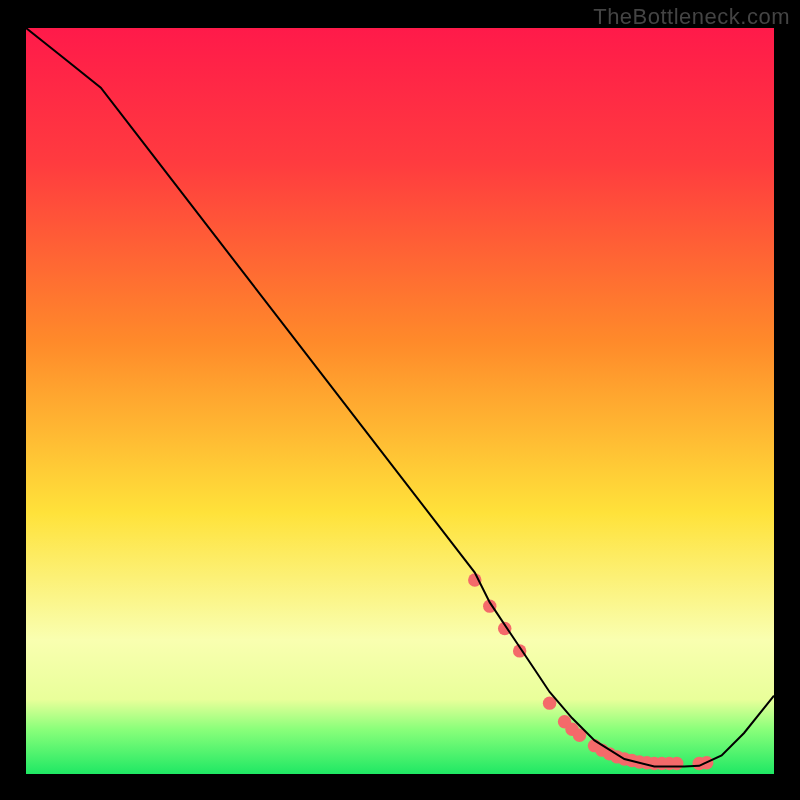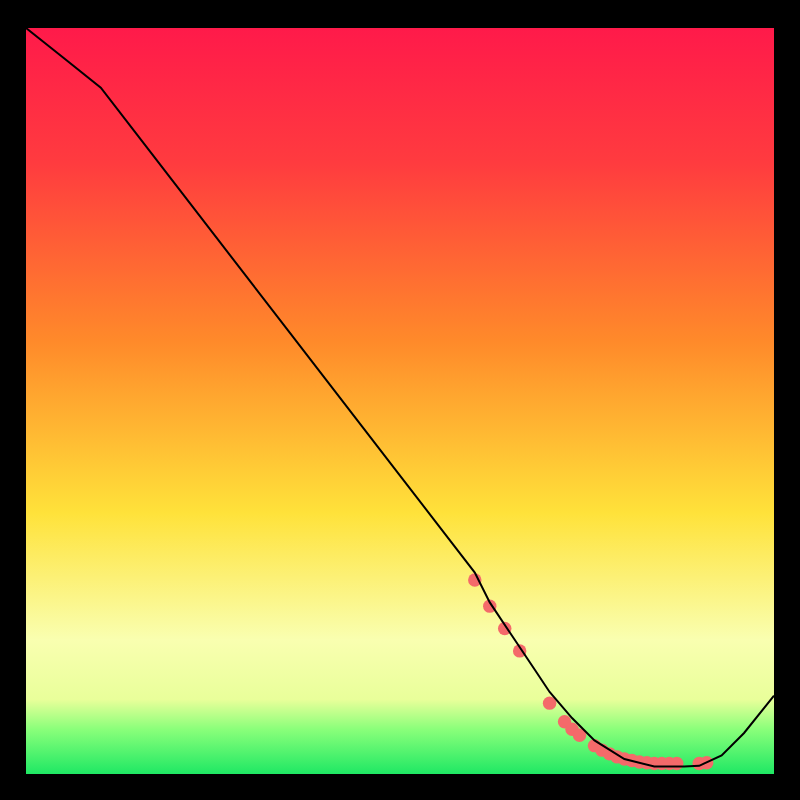--- a/index.html
+++ b/index.html
@@ -40,20 +40,21 @@
     display: block;
     width: 100%;
     height: 100%;
   }
   
 </style>
 </head>
 <body>
 
 <div class="frame">
+  <div class="watermark">TheBottleneck.com</div>
   <div class="plot-wrap">
     <svg class="plot" viewBox="0 0 100 100" preserveAspectRatio="none">
       <defs>
         <linearGradient id="bg-grad" x1="0" y1="0" x2="0" y2="1">
           <stop offset="0%" stop-color="#ff1a4a"></stop>
           <stop offset="18%" stop-color="#ff3b3f"></stop>
           <stop offset="42%" stop-color="#ff8a2a"></stop>
           <stop offset="65%" stop-color="#ffe23a"></stop>
           <stop offset="82%" stop-color="#f9ffb0"></stop>
           <stop offset="90%" stop-color="#e9ff9a"></stop>

